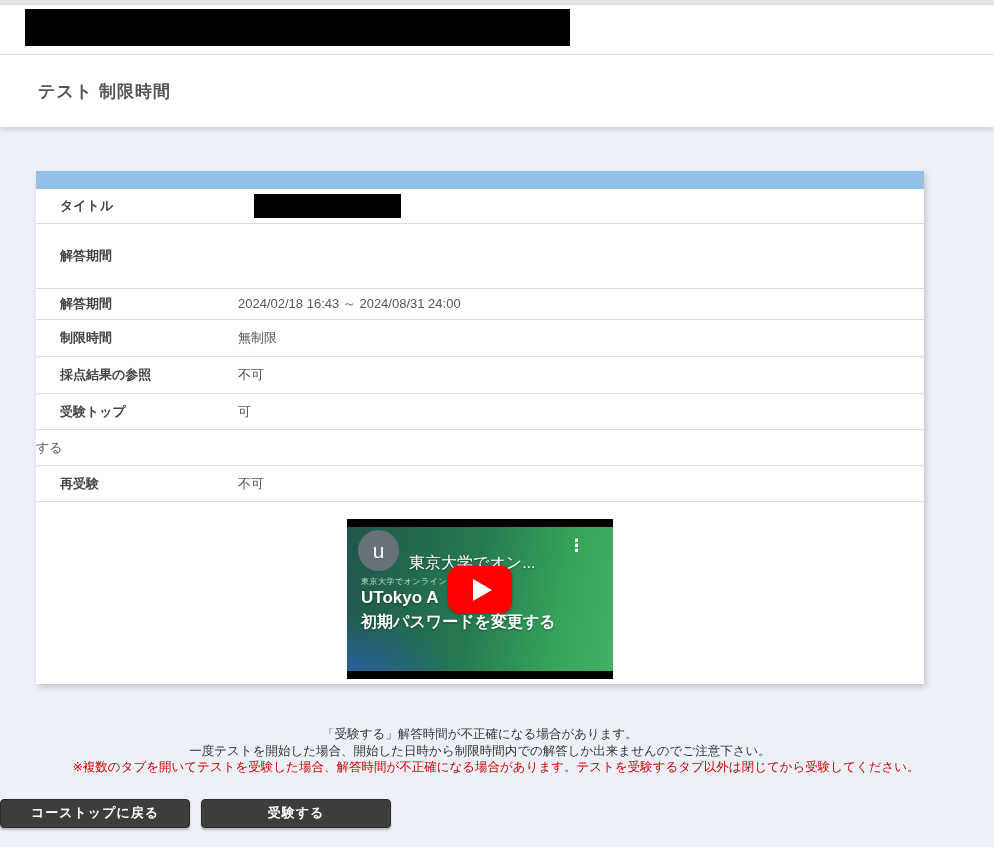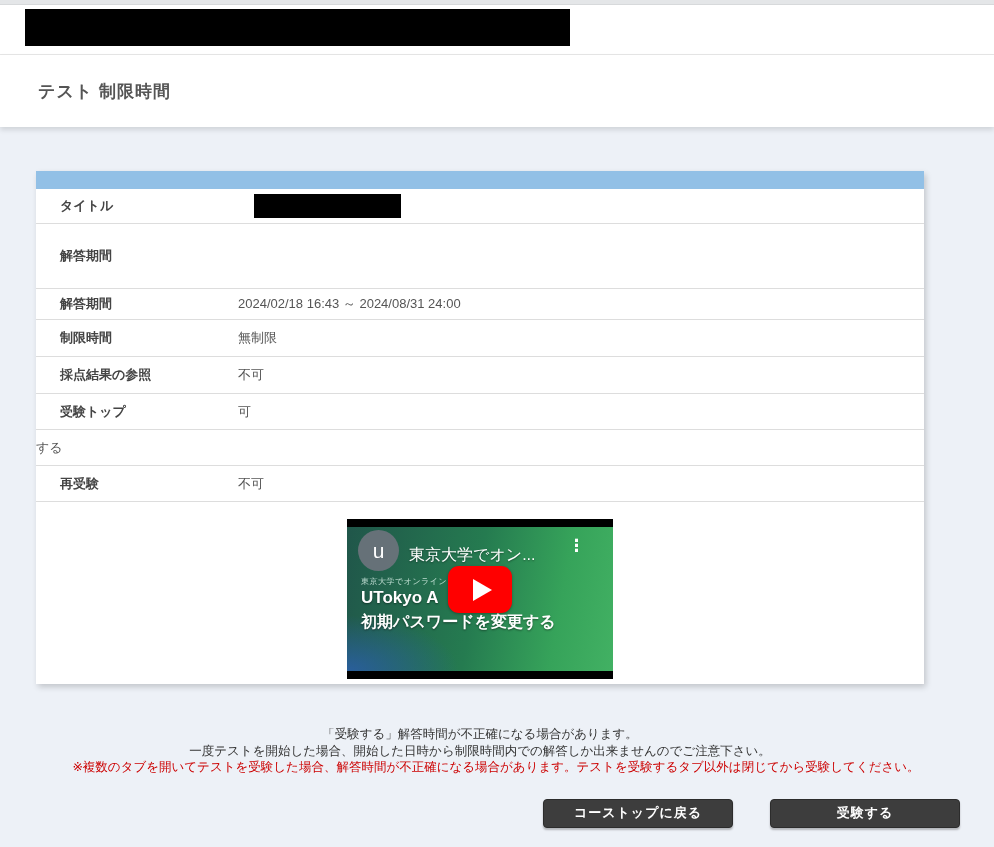--- a/index.html
+++ b/index.html
@@ -56,21 +56,21 @@
     overflow:hidden;
   }
   .yt-avatar {
     position:absolute; left:11px; top:3px;
     width:41px; height:41px; border-radius:50%;
     background:rgba(110,115,125,0.9);
     color:#fff; font-size:21px;
     display:flex; align-items:center; justify-content:center;
   }
   .yt-title {
-    position:absolute; left:62px; top:18px;
+    position:absolute; left:62px; top:26px;
     color:#fff; font-size:16px; white-space:nowrap;
     text-shadow:0 1px 2px rgba(0,0,0,0.4);
   }
   .yt-menu {
     position:absolute; right:28px; top:10px;
     color:#fff; font-size:17px; font-weight:bold; line-height:1;
   }
   .ov-small {
     position:absolute; left:14px; top:49px;
     font-size:8px; color:rgba(215,240,230,0.85);
@@ -100,21 +100,21 @@
     border-bottom:11px solid transparent;
     margin-left:4px;
   }
 
   
   .footer { width:960px; margin-top:42px; text-align:center; }
   .note-line { font-size:12.5px; color:#333; line-height:16.5px; }
   .note-warning { font-size:12.5px; color:#cc0000; line-height:16.5px;margin-left:32px; }
   .button-row {
     margin-top:23px;
-    display:flex; justify-content:flex-end; gap:37px;
+    display:flex; justify-content:flex-start; gap:11px;
   }
   .btn {
     min-width:190px; height:29px;
     background:#3d3d3d; color:#fff;
     border:1px solid #2c2c2c; border-radius:4px;
     font-size:13px; font-weight:bold;
     font-family:"Liberation Sans","DejaVu Sans",sans-serif;
     cursor:pointer;
     box-shadow:0 2px 2px rgba(0,0,0,0.25);
     letter-spacing:1px;

